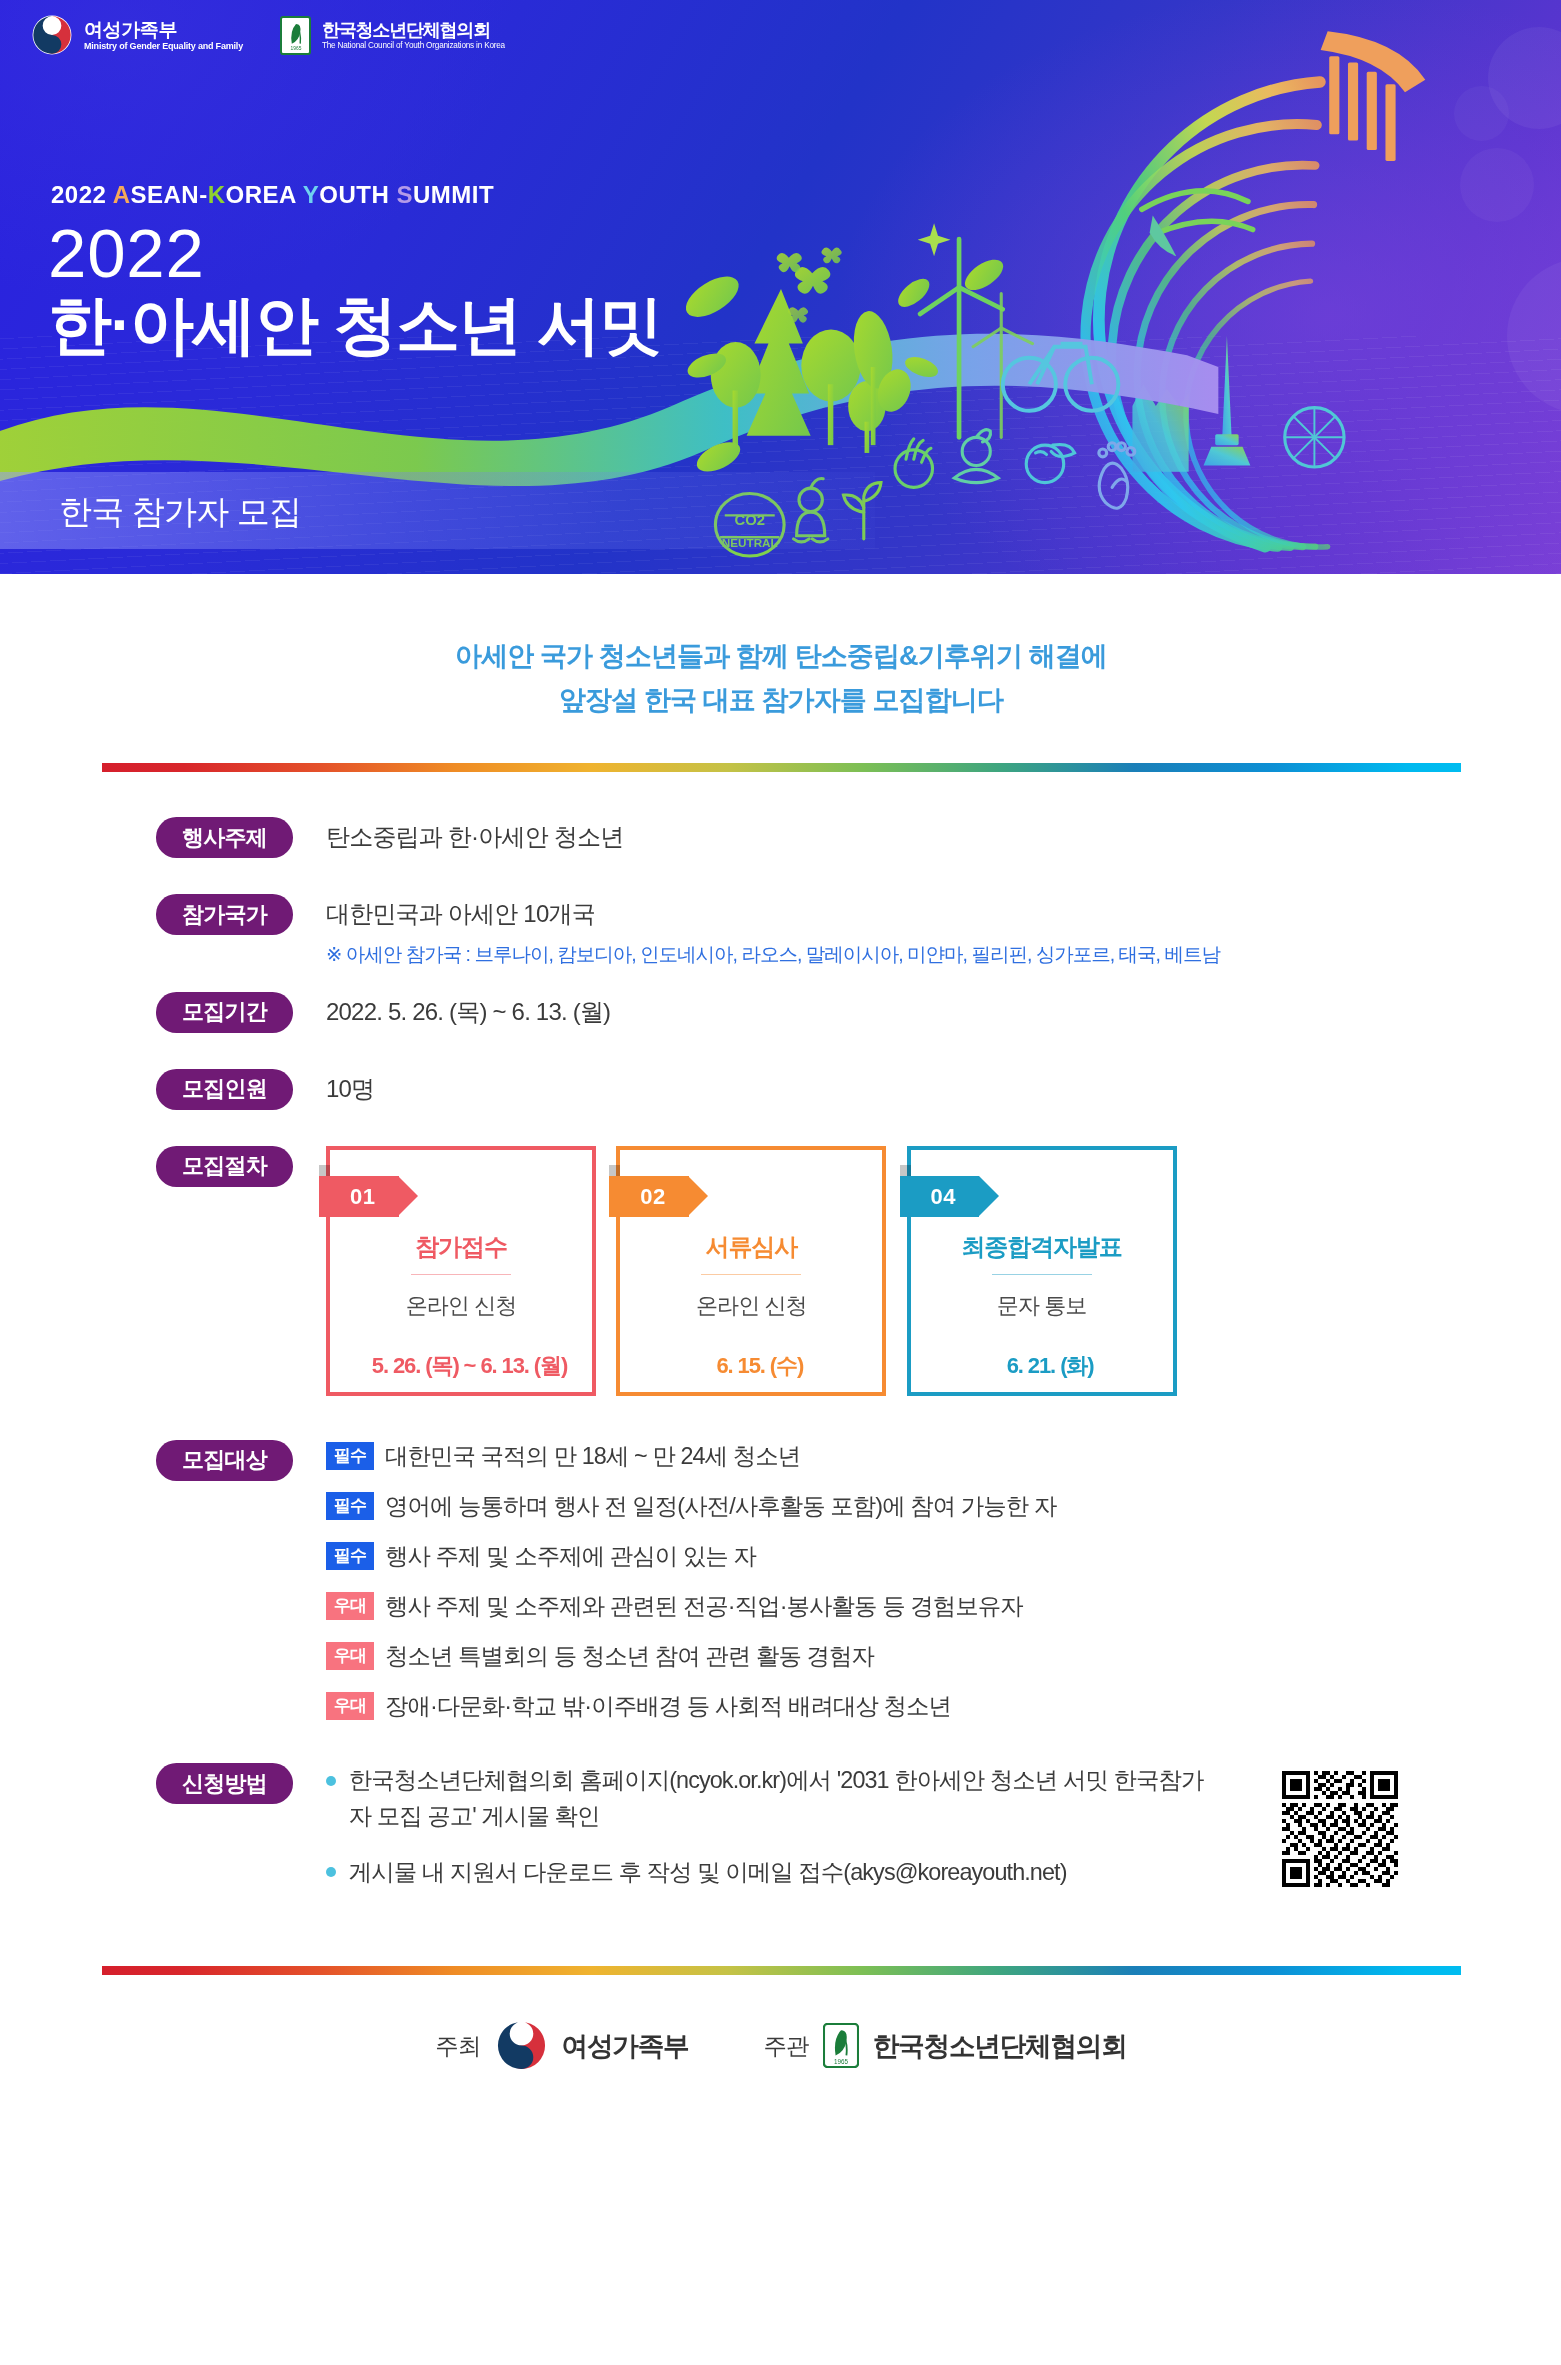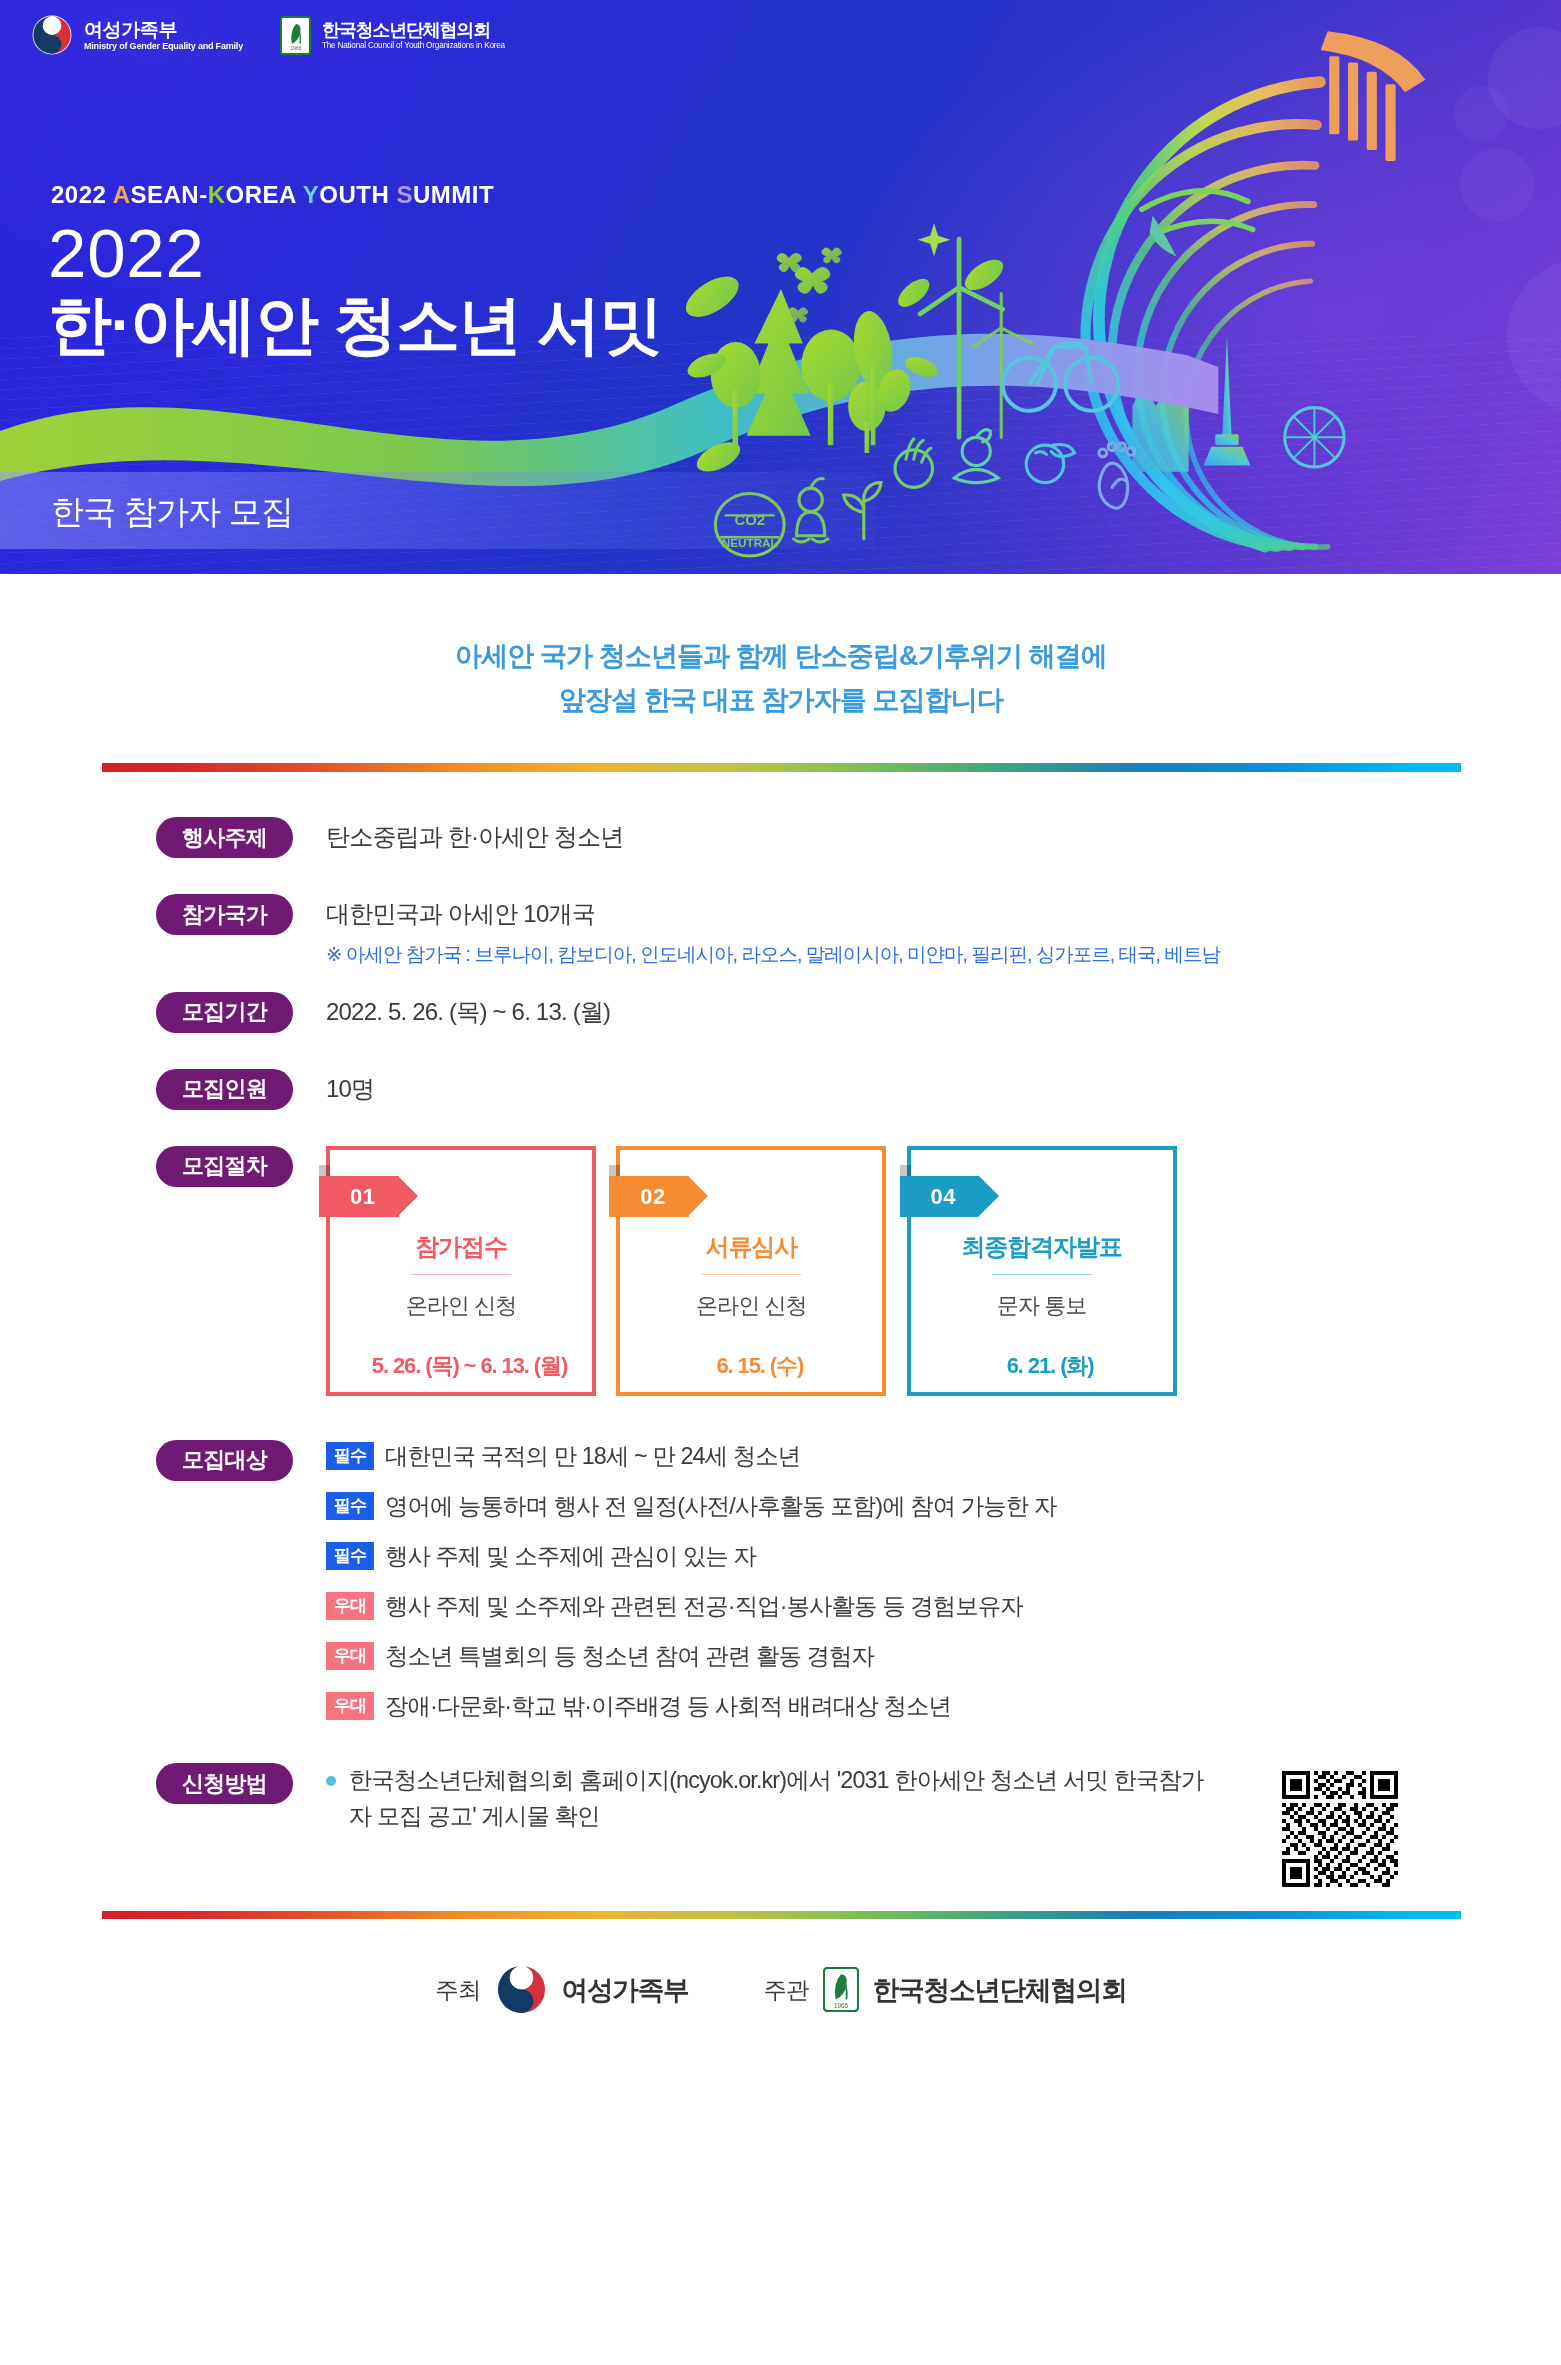--- a/index.html
+++ b/index.html
@@ -75,21 +75,21 @@
     position:absolute; left:48px; top:291px;
     font-size:64px; font-weight:bold; color:#ffffff; letter-spacing:-1.6px; line-height:1.08;
     white-space:nowrap;
   }
 
   .subband {
     position:absolute; left:0; top:472px; width:875px; height:77px;
     background: linear-gradient(90deg, rgba(150,155,250,0.50) 0%, rgba(120,130,245,0.34) 45%, rgba(90,105,235,0.06) 100%);
   }
   .subband-text {
-    position:absolute; left:51px; top:490px;
+    position:absolute; left:59px; top:490px;
     font-size:33px; color:#ffffff; letter-spacing:-0.8px; font-weight:normal;
   }
 
   
   .hdr-art { position:absolute; inset:0; width:1562px; height:574px; }
 
   
   .intro {
     margin-top: 61px;
     text-align:center;
@@ -514,20 +514,24 @@
     </div>
 
     <div style="height:23.4px"></div>
 
     <div class="apply-row">
       <div class="pill">신청방법</div>
       <div class="apply-body">
         <div class="a-item">
           <div class="a-dot"></div>
           <div class="a-text">한국청소년단체협의회 홈페이지(ncyok.or.kr)에서 '2031 한아세안 청소년 서밋 한국참가자 모집 공고' 게시물 확인</div>
+        </div>
+        <div class="a-item">
+          <div class="a-dot"></div>
+          <div class="a-text">게시물 내 지원서 다운로드 후 작성 및 이메일 접수(akys@koreayouth.net)</div>
         </div>
         <svg class="qr" viewBox="0 0 29 29" shape-rendering="crispEdges">
           <rect width="29" height="29" fill="#fff"></rect>
           <g fill="#000">
             <rect x="0" y="0" width="7" height="7"></rect>
               <rect x="1" y="1" width="5" height="5" fill="#fff"></rect>
               <rect x="2" y="2" width="3" height="3"></rect>
             <rect x="22" y="0" width="7" height="7"></rect>
               <rect x="23" y="1" width="5" height="5" fill="#fff"></rect>
               <rect x="24" y="2" width="3" height="3"></rect>

